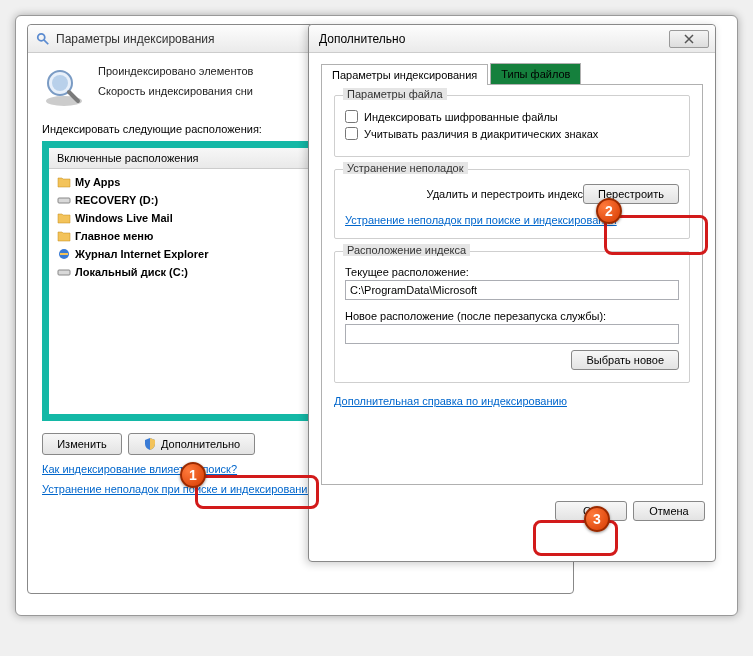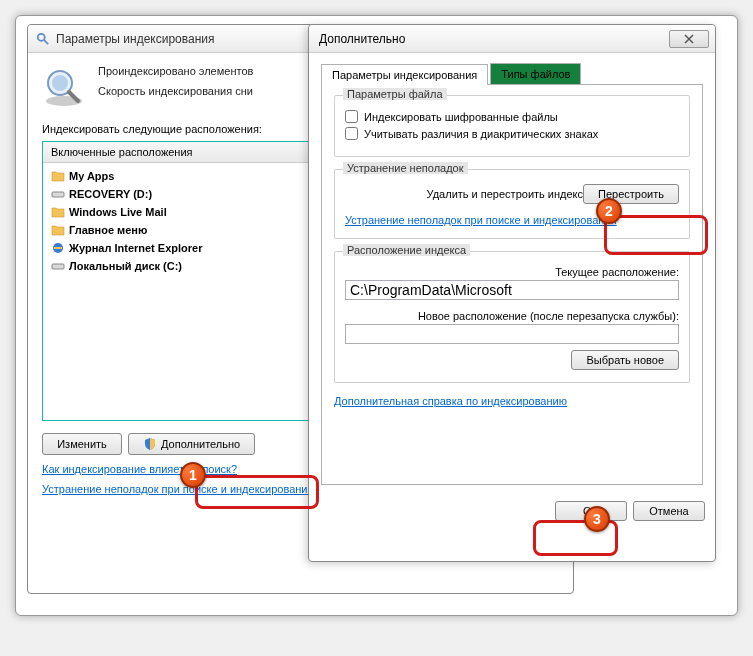--- a/index.html
+++ b/index.html
@@ -8,21 +8,21 @@
 
 
 .win1 { position: absolute; top: 24px; left: 27px; width: 547px; height: 570px; background: #fff; border: 1px solid #888; border-radius: 4px; }
 .win1-titlebar { height: 28px; background: linear-gradient(#fdfdfd,#eaeaea); border-bottom: 1px solid #ccc; border-radius: 4px 4px 0 0; display: flex; align-items: center; padding: 0 8px; font-size: 12px; color: #333; }
 .win1-titlebar .mag-icon { width: 14px; height: 14px; margin-right: 6px; }
 .win1-body { padding: 12px 14px; }
 .search-graphic { float: left; width: 44px; height: 44px; margin-right: 10px; }
 .status-lines { margin-left: 56px; min-height: 44px; color: #222; }
 .status-lines div { margin-bottom: 8px; }
 .locations-label { clear: both; margin: 14px 0 6px 0; }
-.list-box { border: 1px solid #14b8a6; background: #fff; height: 280px; }
+.list-box { border: 7px solid #14b8a6; background: #fff; height: 280px; }
 .list-head { background: linear-gradient(#f7f7f7,#e9e9e9); border-bottom: 1px solid #ccc; padding: 4px 8px; font-size: 11px; }
 .list-items { padding: 4px 0; font-weight: bold; }
 .list-item { display: flex; align-items: center; padding: 1px 8px; height: 18px; }
 .list-item .ficon { width: 14px; height: 14px; margin-right: 4px; flex-shrink: 0; }
 .win1-btns { margin-top: 12px; display: flex; gap: 6px; }
 .btn { background: linear-gradient(#f7f7f7,#e3e3e3); border: 1px solid #888; border-radius: 3px; padding: 3px 14px; font-size: 11px; cursor: pointer; min-width: 80px; }
 .btn.shield { display: flex; align-items: center; gap: 4px; }
 .link { color: #0066cc; text-decoration: underline; cursor: pointer; font-size: 11px; margin-top: 8px; display: block; }
 .win1-close { margin-top: 14px; display: flex; justify-content: flex-end; padding-right: 6px; }
 
@@ -34,22 +34,22 @@
 .win2-body { padding: 10px 12px 8px 12px; }
 .tabbar { display: flex; border-bottom: 1px solid #b0b0b0; }
 .tab { border: 1px solid #b0b0b0; border-bottom: none; padding: 4px 10px; margin-right: 2px; background: #15803d; font-size: 11px; cursor: pointer; }
 .tab.active { background: #fff; position: relative; top: 1px; }
 .tabcontent { border: 1px solid #b0b0b0; border-top: none; padding: 10px 12px 14px 12px; min-height: 400px; }
 .fieldset { border: 1px solid #cfcfcf; border-radius: 2px; padding: 10px 10px 12px 10px; margin-bottom: 12px; position: relative; }
 .fieldset > .legend { position: absolute; top: -8px; left: 8px; background: #e5e5e5; padding: 0 4px; font-size: 11px; color: #333; }
 .chk-row { display: flex; align-items: center; gap: 6px; margin: 4px 0; }
 .chk-row input { width: 13px; height: 13px; }
 .trouble-row { display: flex; align-items: center; justify-content: flex-end; margin: 4px 0 10px 0; }
-.idx-location label { display: block; margin: 4px 0 2px 0; text-align: right; }
-.textfield { width: 100%; border: 1px solid #abadb3; padding: 8px 4px; font-size: 14px; height: 20px; }
+.idx-location label { display: block; margin: 4px 0 2px 0; }
+.textfield { width: 100%; border: 1px solid #abadb3; padding: 8px 4px; font-size: 11px; height: 20px; }
 .idx-btnrow { display: flex; justify-content: flex-end; margin-top: 6px; }
 .bottom-link { margin-top: 6px; }
 .win2-btns { display: flex; justify-content: flex-end; gap: 6px; padding: 8px 10px; }
 
 
 .callout { position: absolute; z-index: 50; border: 3px solid #d21a1a; border-radius: 8px; pointer-events: none; }
 .callout.c1 { top: 475px; left: 195px; width: 124px; height: 34px; }
 .callout.c2 { top: 215px; left: 604px; width: 104px; height: 40px; }
 .callout.c3 { top: 520px; left: 533px; width: 85px; height: 36px; }
 .badge { position: absolute; width: 26px; height: 26px; border-radius: 50%; background: radial-gradient(circle at 30% 30%, #ff7a3c, #d63a00); border: 2px solid #9a2a00; color: #fff; font-weight: bold; font-size: 14px; display: flex; align-items: center; justify-content: center; z-index: 60; box-shadow: 0 1px 3px rgba(0,0,0,0.4); }

